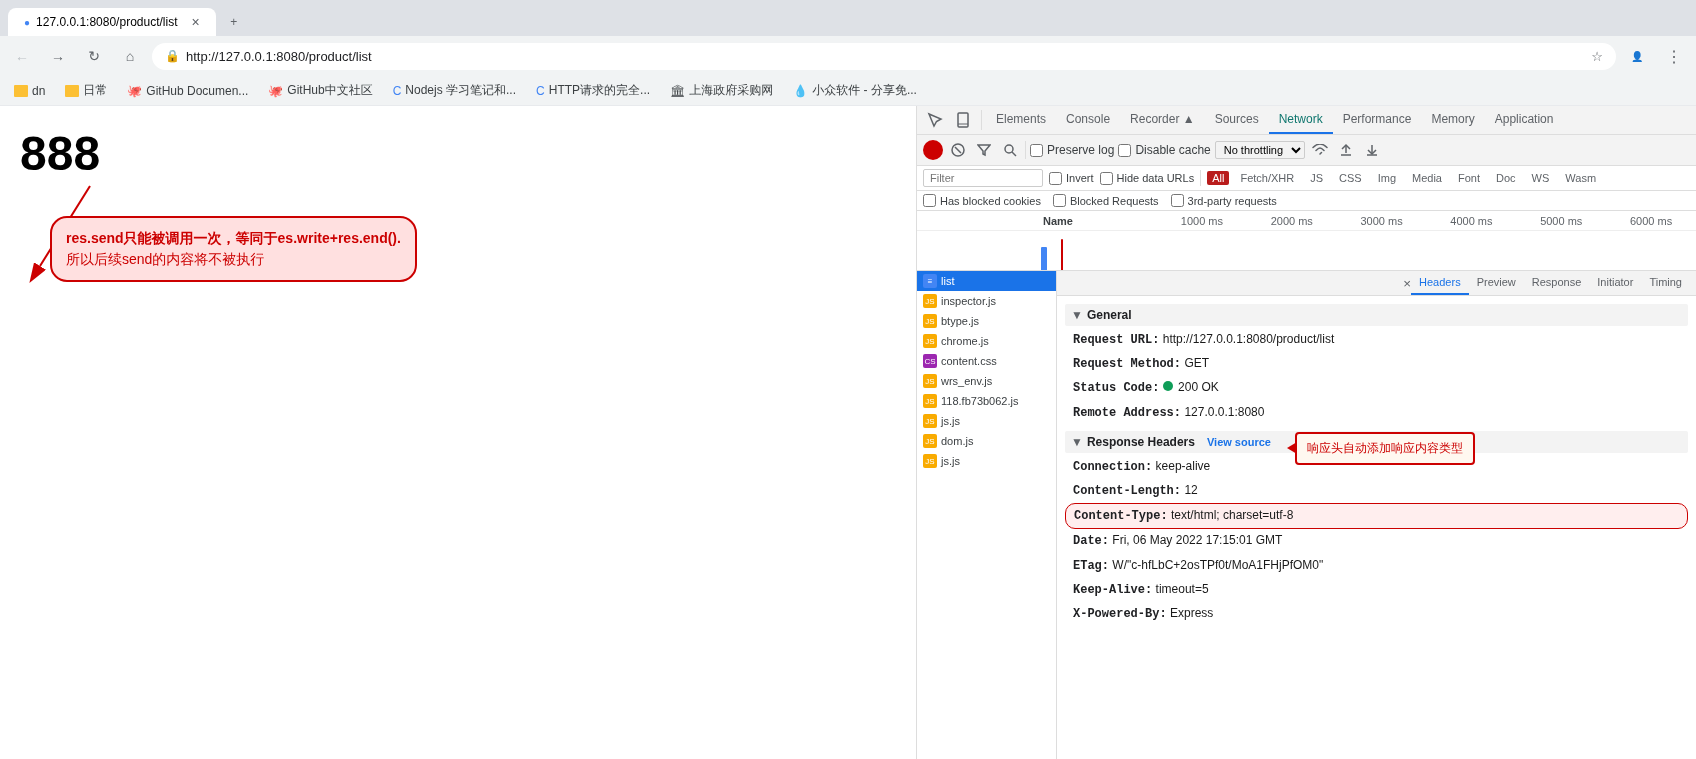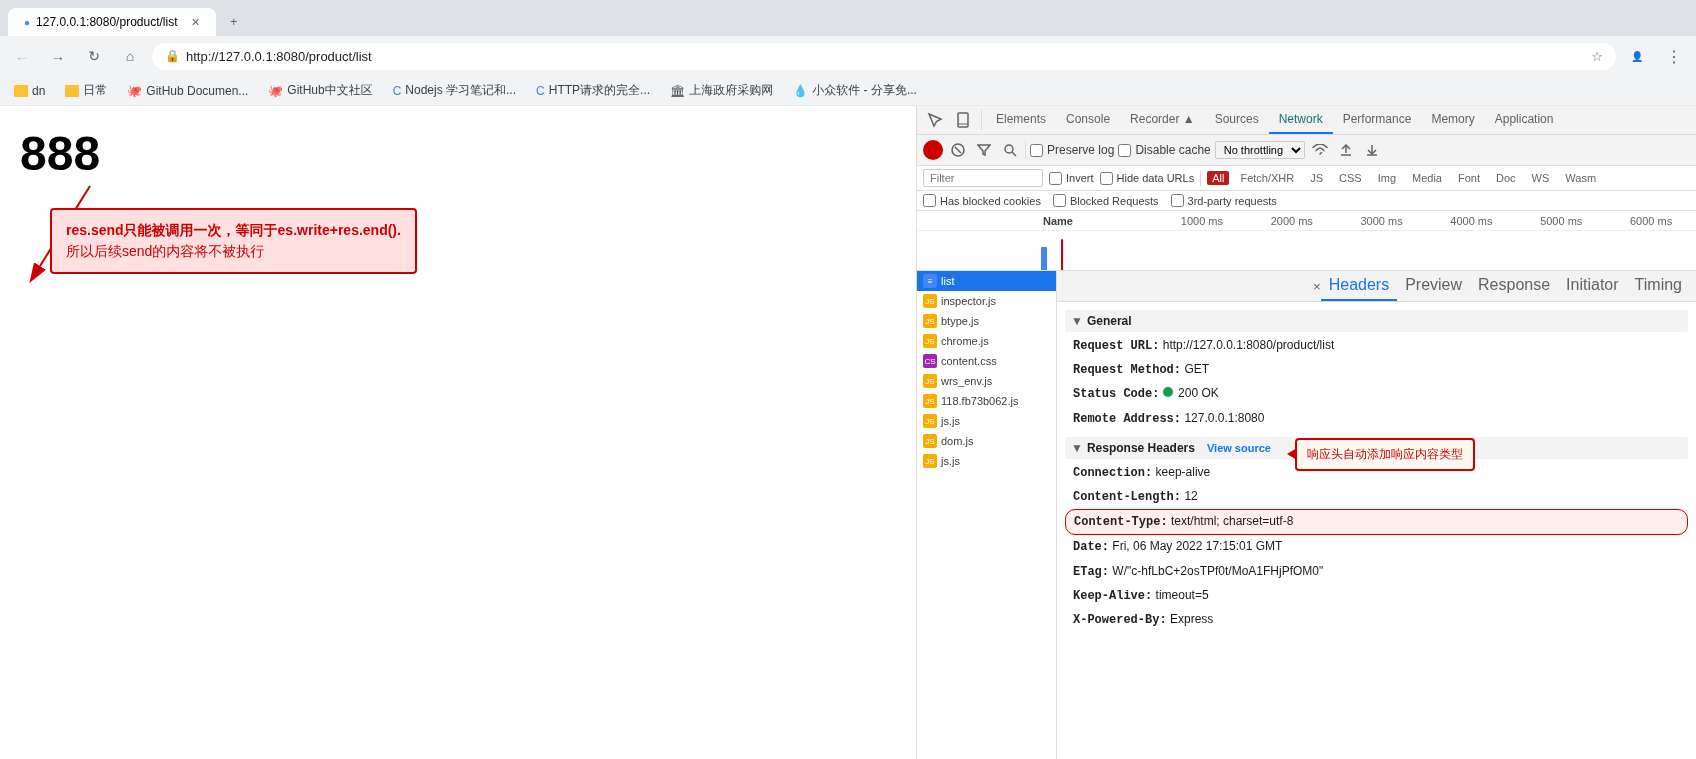--- a/index.html
+++ b/index.html
@@ -71,21 +71,21 @@
     .file-item { display: flex; align-items: center; gap: 4px; padding: 3px 6px; cursor: pointer; font-size: 11px; color: #3c4043; }
     .file-item.active { background: #1a73e8; color: #fff; }
     .file-icon { width: 14px; height: 14px; border-radius: 2px; flex-shrink: 0; display: flex; align-items: center; justify-content: center; font-size: 8px; }
     .file-icon-doc { background: #4285f4; color: #fff; }
     .file-icon-js { background: #f9ab00; color: #fff; }
     .file-icon-css { background: #9c27b0; color: #fff; }
     
     
     .details-panel { flex: 1; overflow-y: auto; }
     .details-tabs { display: flex; align-items: center; border-bottom: 1px solid #ddd; background: #f3f3f3; padding: 0 6px; }
-    .details-tab { padding: 5px 8px; font-size: 16px; cursor: pointer; color: #5f6368; border-bottom: 2px solid transparent; }
+    .details-tab { padding: 5px 8px; font-size: 11px; cursor: pointer; color: #5f6368; border-bottom: 2px solid transparent; }
     .details-tab.active { color: #1a73e8; border-bottom-color: #1a73e8; }
     .close-details { margin-left: auto; background: none; border: none; cursor: pointer; color: #5f6368; }
     
     
     .headers-content { padding: 8px; font-size: 12px; }
     .section-header { display: flex; align-items: center; gap: 4px; padding: 4px 0; cursor: pointer; font-weight: 600; color: #202124; background: #f3f3f3; padding: 4px 6px; margin-bottom: 2px; border-radius: 2px; }
     .section-triangle { color: #5f6368; }
     .header-row { padding: 2px 8px; font-size: 12px; color: #3c4043; line-height: 1.6; }
     .header-key { font-weight: 600; color: #202124; font-family: Liberation Mono, monospace; }
     .header-val { color: #1a1a1a; }
@@ -175,21 +175,21 @@
 
     <svg width="120" height="120" style="position:absolute; top:70px; left:10px;">
       <defs>
         <marker id="arrowhead" markerWidth="10" markerHeight="7" refX="0" refY="3.5" orient="auto">
           <polygon points="0 0, 10 3.5, 0 7" fill="#c00"></polygon>
         </marker>
       </defs>
       <line x1="80" y1="10" x2="30" y2="90" stroke="#c00" stroke-width="2" marker-end="url(#arrowhead)"></line>
     </svg>
 
-    <div class="callout-box" style="top:102px; left:50px;">
+    <div class="callout-box" style="top:110px; left:50px;border-radius:17px;">
       <div class="callout-text">
         <strong>res.send只能被调用一次，等同于es.write+res.end().</strong><br>
         所以后续send的内容将不被执行
       </div>
     </div>
   </div>
 
   <div class="devtools">
 
     <div class="devtools-tabs">

